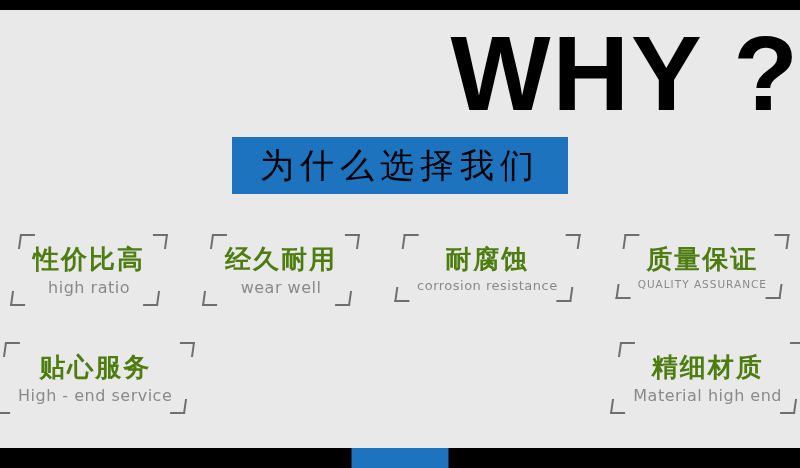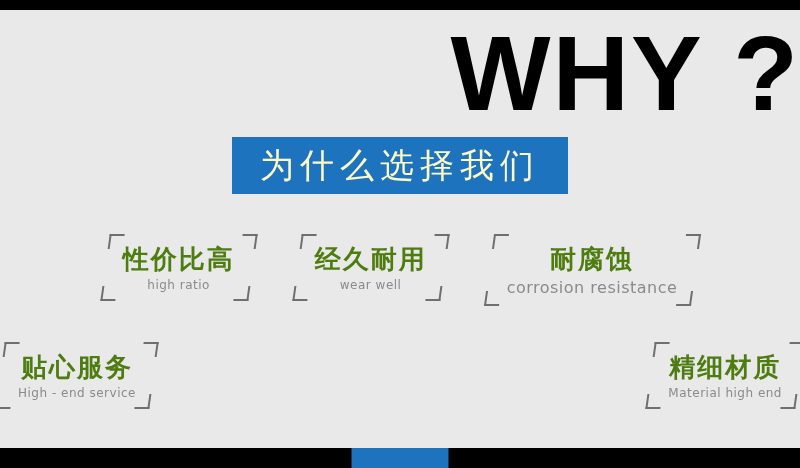--- a/index.html
+++ b/index.html
@@ -40,21 +40,21 @@
     left: 50%;
     transform: translateX(-50%);
     height: 57px;
     padding: 0 28px;
     background: #1e73be;
     display: flex;
     align-items: center;
     justify-content: center;
   }
   .subtitle-banner .subtitle-text {
-    color: #fef9c3;
+    color: #000000;
     font-size: 34px;
     letter-spacing: 6px;
     font-weight: 500;
     white-space: nowrap;
   }
 
   .features-row {
     position: absolute;
     left: 0;
     width: 100%;
@@ -76,26 +76,26 @@
   .feature .zh {
     font-size: 26px;
     font-weight: 600;
     color: #4d7c0f;
     letter-spacing: 2px;
     line-height: 1.2;
     white-space: nowrap;
   }
   .feature .en {
     margin-top: 3px;
-    font-size: 12px;
+    font-size: 16px;
     color: #8a8a8a;
     letter-spacing: 0.5px;
     white-space: nowrap;
   }
-  .feature.en-small .en { font-size: 16px; }
+  .feature.en-small .en { font-size: 13px; }
   .feature.en-caps .en { font-size: 10.5px; letter-spacing: 1px; }
 
   
   .frame {
     position: absolute;
     inset: 0;
     transform: skewX(-8deg);
     pointer-events: none;
   }
   .corner {
@@ -166,20 +166,30 @@
       <span class="frame">
         <span class="corner tl"></span>
         <span class="corner tr"></span>
         <span class="corner bl"></span>
         <span class="corner br"></span>
       </span>
       <div class="zh">耐腐蚀</div>
       <div class="en">corrosion resistance</div>
     </div>
 
+    <div class="feature en-caps">
+      <span class="frame">
+        <span class="corner tl"></span>
+        <span class="corner tr"></span>
+        <span class="corner bl"></span>
+        <span class="corner br"></span>
+      </span>
+      <div class="zh">质量保证</div>
+      <div class="en">QUALITY ASSURANCE</div>
+    </div>
 
   </div>
 
   <div class="features-row row-2">
 
     <div class="feature">
       <span class="frame">
         <span class="corner tl"></span>
         <span class="corner tr"></span>
         <span class="corner bl"></span>

